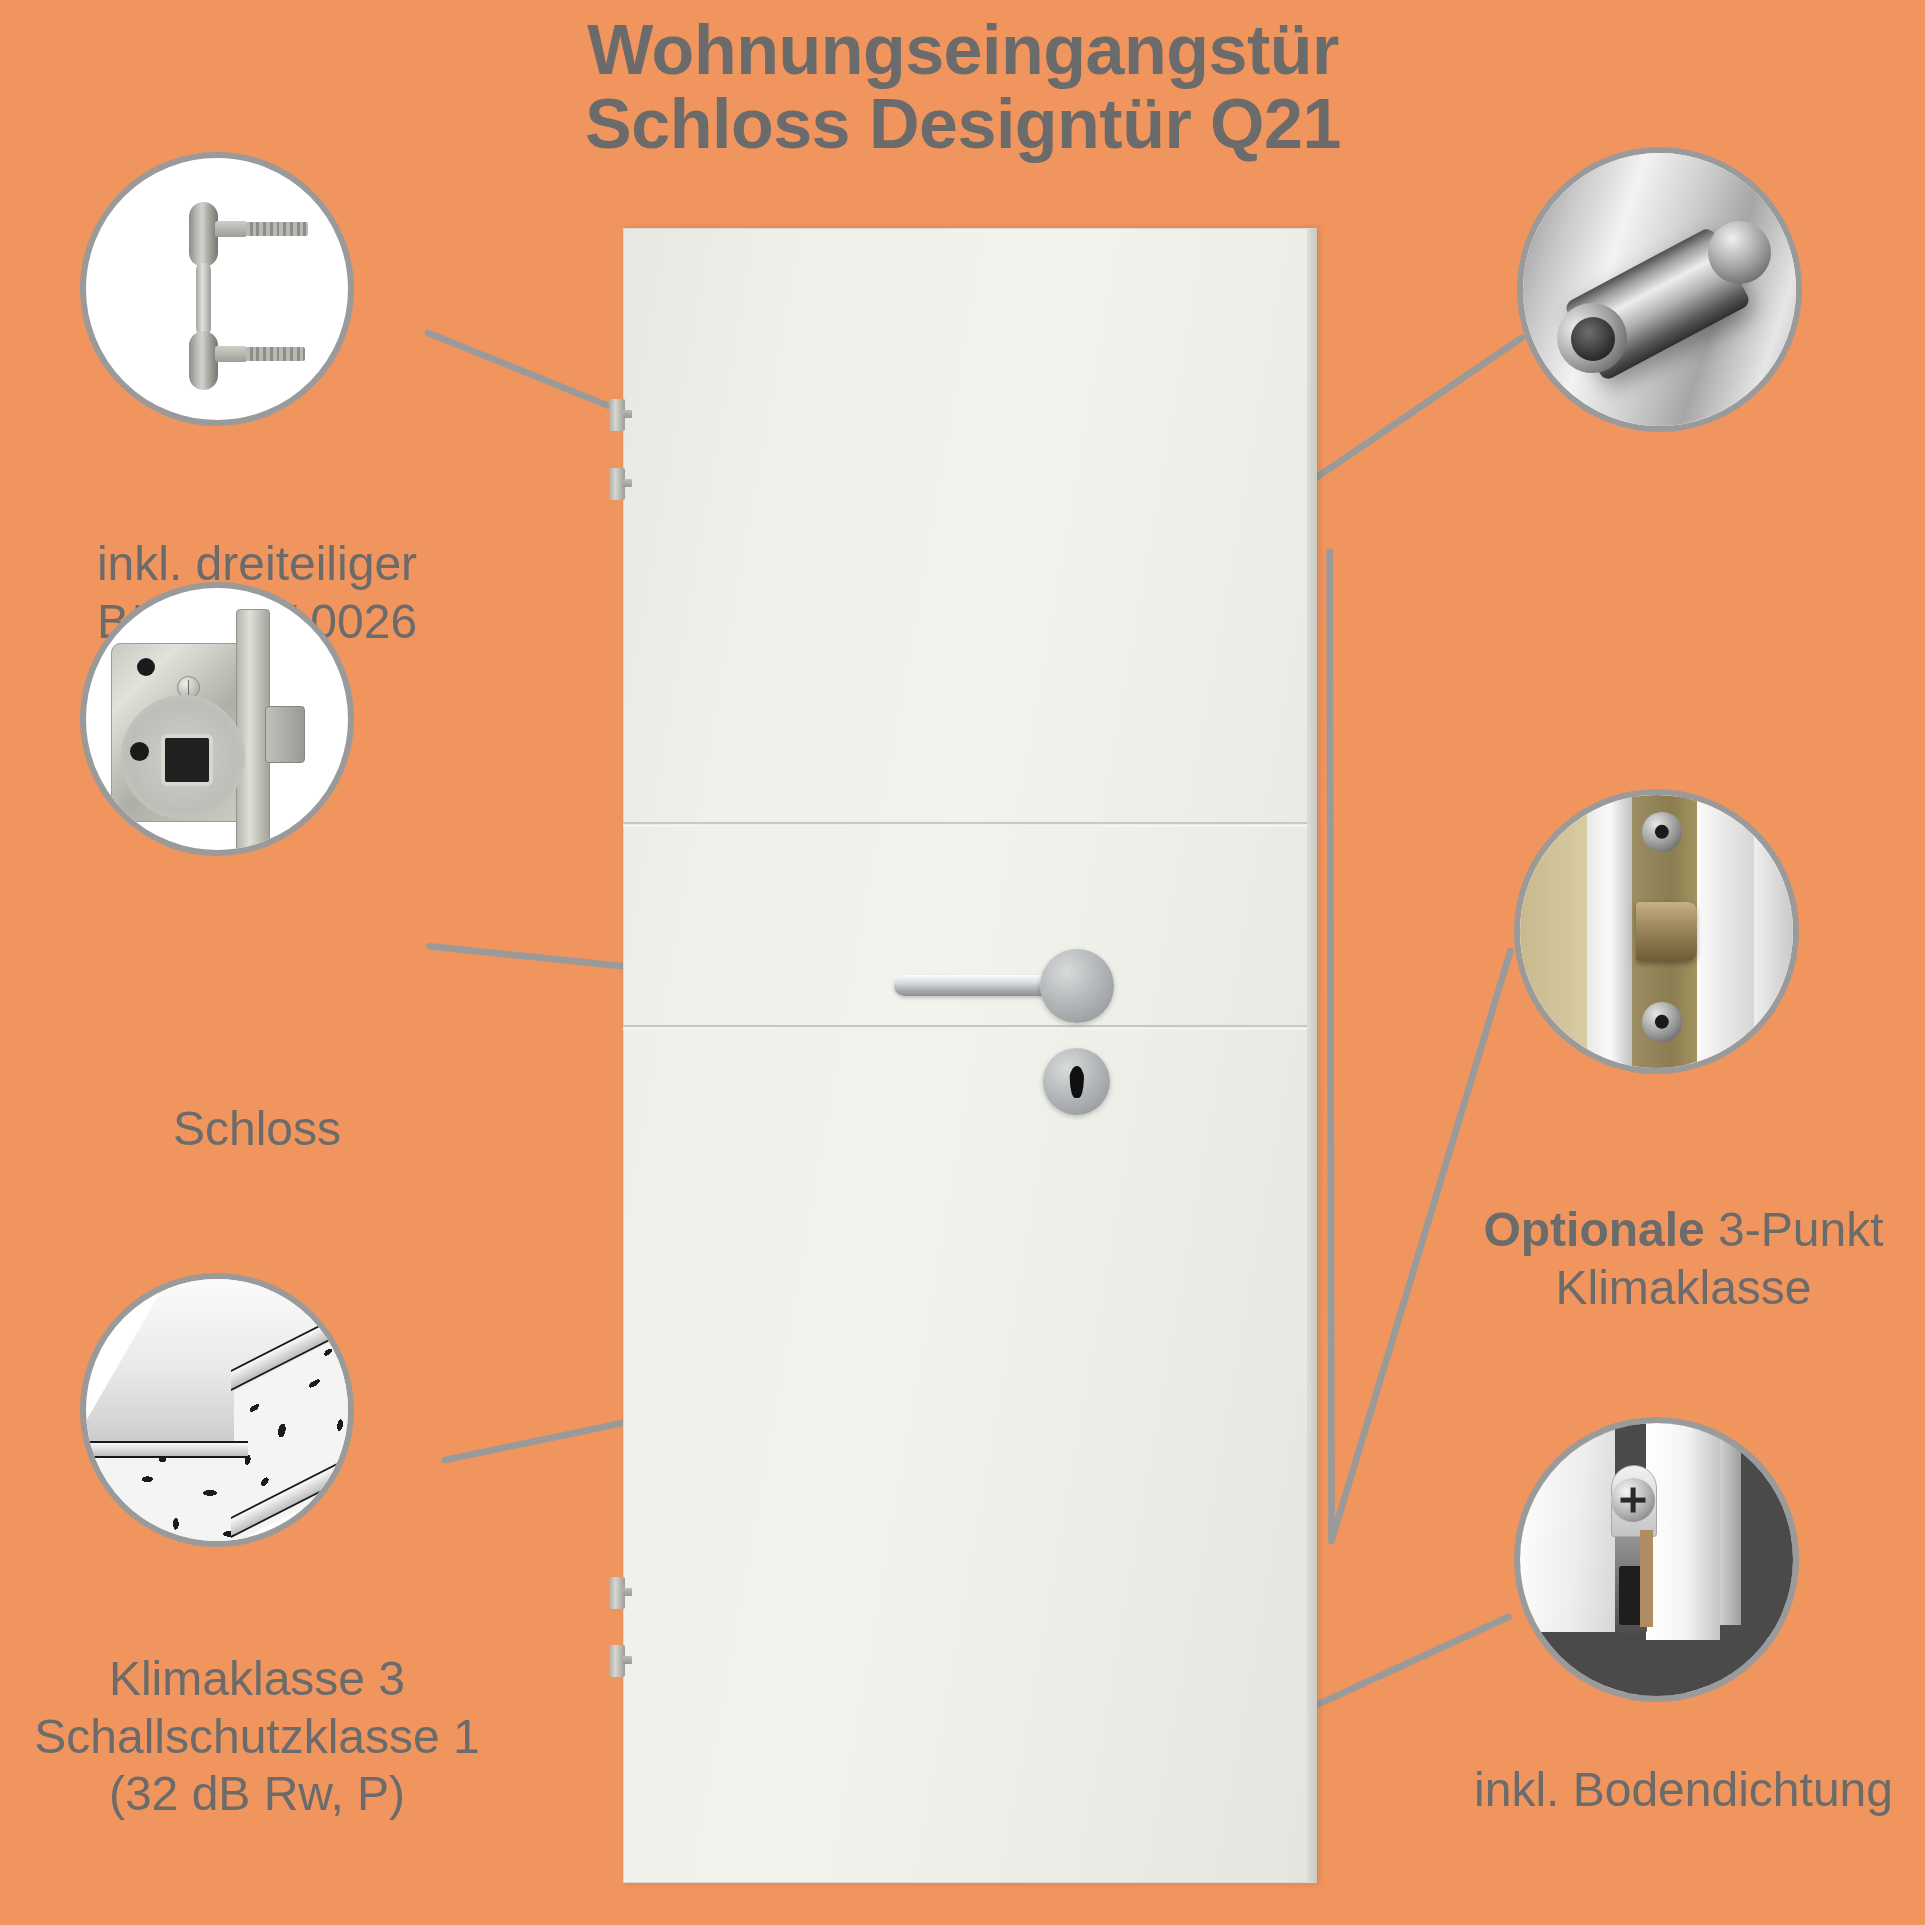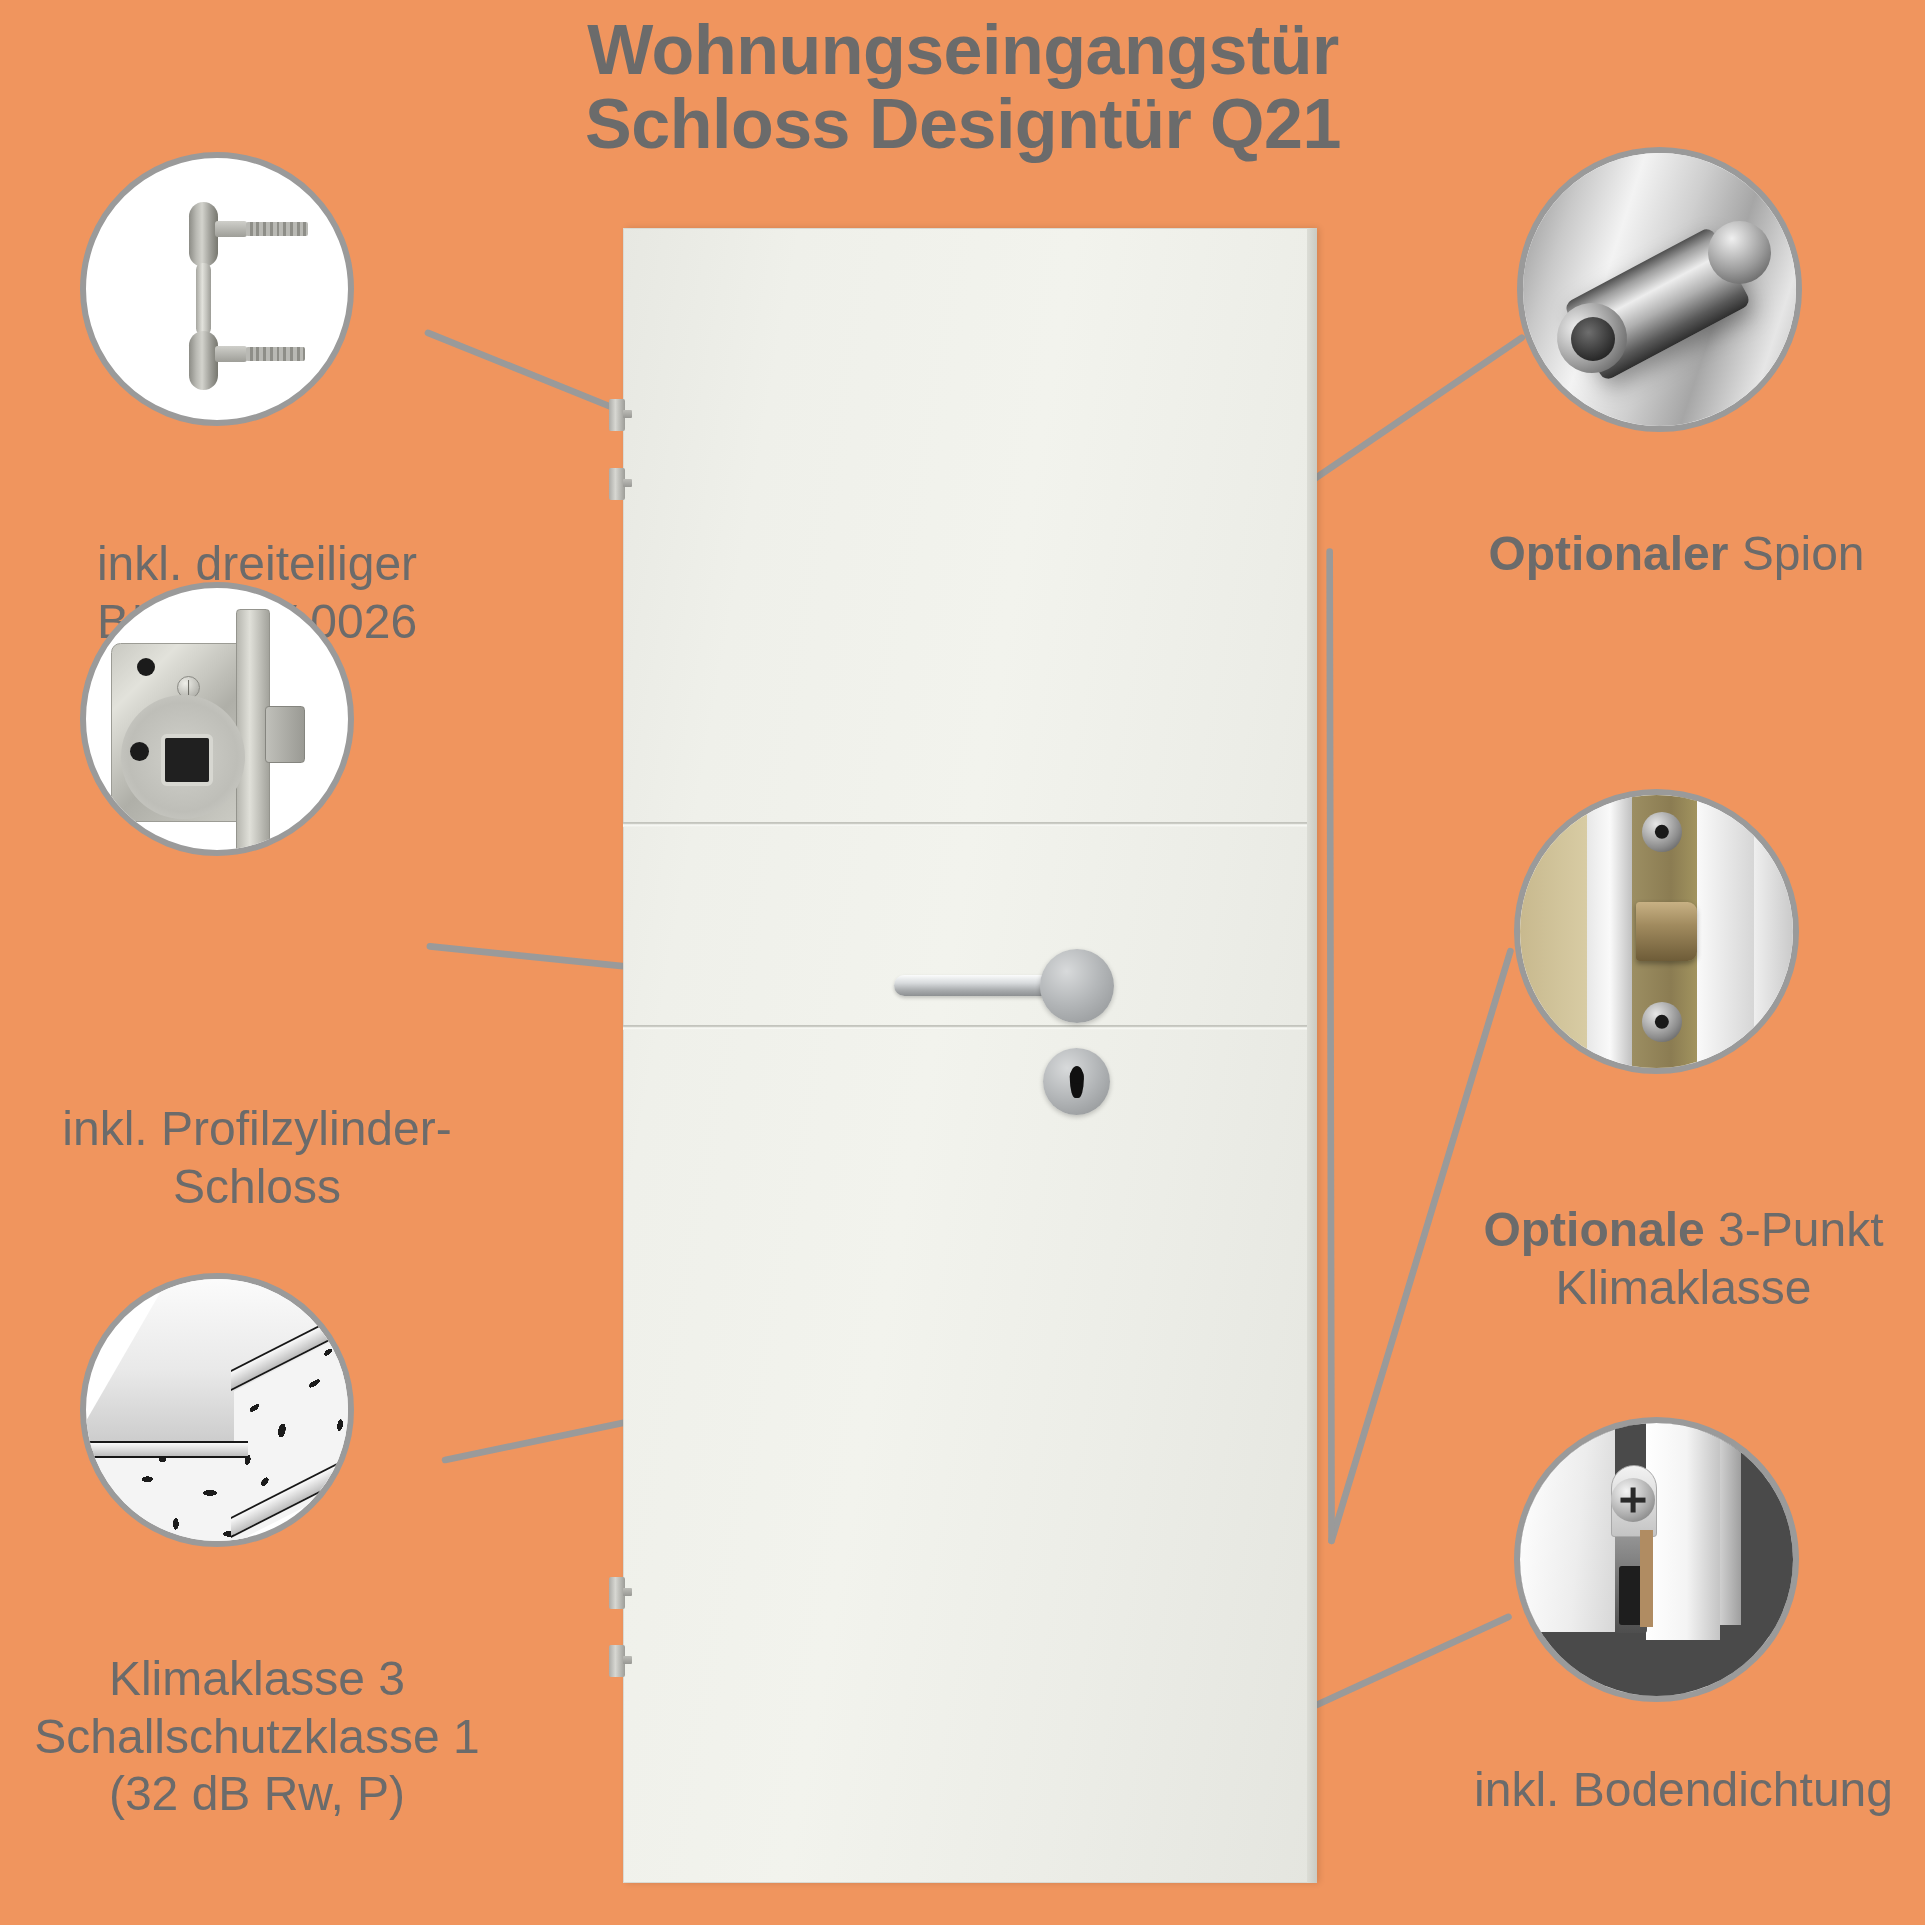--- a/index.html
+++ b/index.html
@@ -306,21 +306,20 @@
       <div class="lk-hole" style="left:51px;top:196px;width:18px;height:18px;"></div>
       <div class="lk-hole" style="left:124px;top:148px;width:18px;height:18px;"></div>
       <div class="lk-screw" style="left:91px;top:88px;"></div>
       <div class="lk-screw" style="left:91px;top:205px;"></div>
       <div class="lk-rose" style="left:35px;top:107px;"></div>
       <div class="lk-square" style="left:75px;top:146px;"></div>
       <div class="lk-hole" style="left:44px;top:154px;width:19px;height:19px;"></div>
     </div>
   </div>
   <div class="label" style="left:19px;top:1100px;width:476px;">
-    <div>inkl. Profilzylinder-</div>
     <div>Schloss</div>
   </div>
 
   <div class="circle" style="left:80px;top:1273px;width:274px;height:274px;">
     <div class="inner">
       <div class="cs-top" style="left:-19px;top:-9.5px;width:238px;height:181px;
                                    transform:skewX(-30deg);transform-origin:bottom left;"></div>
       <div class="cs-chip" style="left:-28.5px;top:173px;width:190px;height:124px;"></div>
       <div class="cs-chip" style="left:148px;top:112px;width:171px;height:152px;
                                    transform:skewY(-27deg);transform-origin:top left;"></div>
@@ -341,25 +340,20 @@
     <div class="inner">
       <div class="sp-bg"></div>
       <div class="sp-barrel" style="left:51px;top:107px;width:167px;
                                      transform:rotate(-28deg);transform-origin:center;"></div>
       <div class="sp-ring" style="left:34px;top:150px;width:70px;height:70px;
                                    transform:rotate(-28deg);"></div>
       <div class="sp-lens" style="left:48px;top:164px;width:44px;height:44px;"></div>
       <div class="sp-ring" style="left:185px;top:68px;width:63px;height:63px;"></div>
     </div>
   </div>
-  <div class="label" style="left:1427px;top:525px;width:499px;">
-    <div>
-      <b>Optionaler</b><span> Spion</span>
-    </div>
-  </div>
 
   <div class="circle" style="left:1514px;top:789px;width:285px;height:285px;">
     <div class="inner">
       <div class="tp-wall" style="left:0;width:67px;background:linear-gradient(90deg,#C8B98E,#D8CCA4);"></div>
       <div class="tp-wall" style="left:67px;width:46px;background:linear-gradient(90deg,#E8E8E8,#FAFAFA 50%,#BEBEBE);"></div>
       <div class="tp-wall" style="left:112px;width:65px;background:linear-gradient(90deg,#9C8E62,#8B7C52 60%,#A2945F);"></div>
       <div class="tp-wall" style="left:177px;width:57px;background:linear-gradient(90deg,#FAFAFA,#D6D6D6);"></div>
       <div class="tp-wall" style="left:234px;width:42px;background:linear-gradient(90deg,#EFEFEF,#C7C7C7);"></div>
       <div class="tp-bolt" style="left:116px;top:107px;width:61px;height:59px;"></div>
       <div class="tp-screw" style="left:122px;top:17px;"></div>

